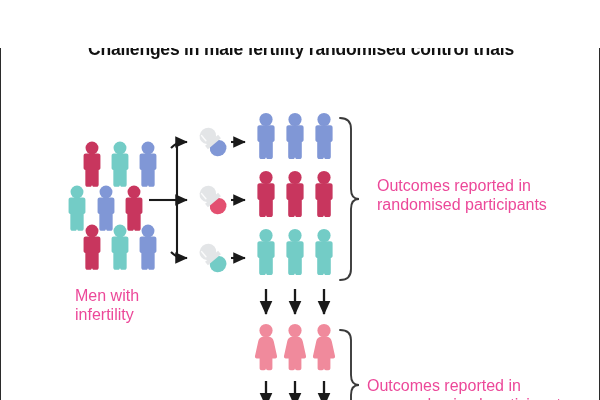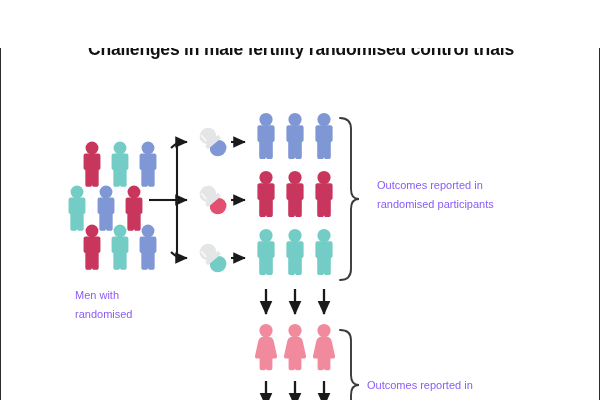--- a/index.html
+++ b/index.html
@@ -33,22 +33,22 @@
     font-size: 17.5px;
     font-weight: bold;
     color: #111111;
     letter-spacing: -0.2px;
     white-space: nowrap;
   }
 
   
   .cap {
     position: absolute;
-    font-size: 11px;
-    color: #8b5cf6;
+    font-size: 16px;
+    color: #ec4899;
     line-height: 19px;
     white-space: pre-line;
   }
   #men-label {
     left: 52px;
     top: 238px;
     width: 130px;
     text-align: left;
     padding-left: 22px;
     box-sizing: border-box;
@@ -313,21 +313,21 @@
                Q 350 282 350 292
                L 350 327
                Q 350 337 358 337
                Q 350 337 350 347
                L 350 390
                Q 350 400 339 400"></path>
     </g>
   </svg>
 
   <div class="cap" id="men-label">Men with
-randomised</div>
+infertility</div>
 
   <div class="cap" id="rand-label">Outcomes reported in
 randomised participants</div>
 
   <div class="cap" id="nonrand-label">Outcomes reported in
 non-randomised participants</div>
 
 </div>
 
 </body></html>

